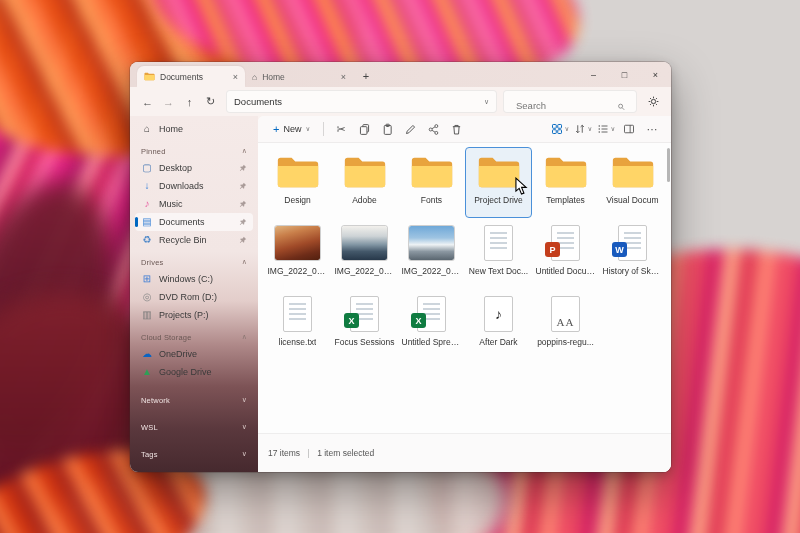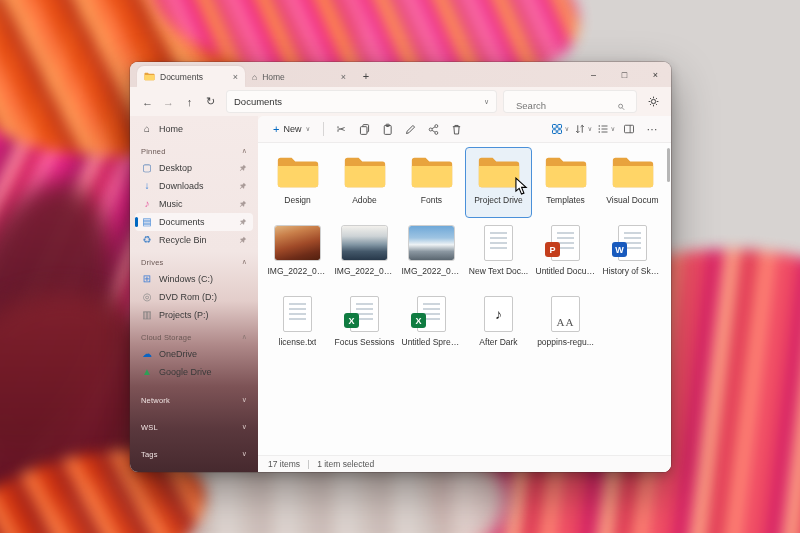--- a/index.html
+++ b/index.html
@@ -101,21 +101,21 @@
   .page{width:27px;height:34px;background:#fff;border:1px solid #c9c9c9;border-radius:2px;position:relative;
         display:flex;align-items:center;justify-content:center;}
   .plines{position:absolute;left:5px;right:5px;top:6px;height:20px;
           background:repeating-linear-gradient(180deg,#cdd5dc 0 1.5px,transparent 1.5px 5px);}
   .badge{position:absolute;left:-7px;bottom:3px;width:15px;height:15px;border-radius:3px;color:#fff;
          font-size:9px;font-weight:700;display:flex;align-items:center;justify-content:center;}
   .badge.word{background:#185abd;}.badge.excel{background:#107c41;}.badge.ppt{background:#c43e1c;}
   .note-glyph{font-size:14px;color:#222;}
   .font-glyph{font-family:"Liberation Serif",serif;font-size:11px;color:#555;letter-spacing:1px;margin-top:16px;}
   
-  .statusbar{height:16px;flex:0 0 16px;display:flex;align-items:center;gap:8px;padding:0 10px;
+  .statusbar{height:16px;flex:0 0 16px;display:flex;align-items:center;gap:8px;padding:11px 10px;
              font-size:8.5px;color:#555;border-top:1px solid rgba(0,0,0,.05);background:#fbfafa;}
   .vdiv{width:1px;height:9px;background:rgba(0,0,0,.2);}
   
   .cursor{position:absolute;left:515px;top:177px;z-index:10;}
 </style>
 </head>
 <body>
 
 <div class="stage">
   <div class="wp wp1"></div>

